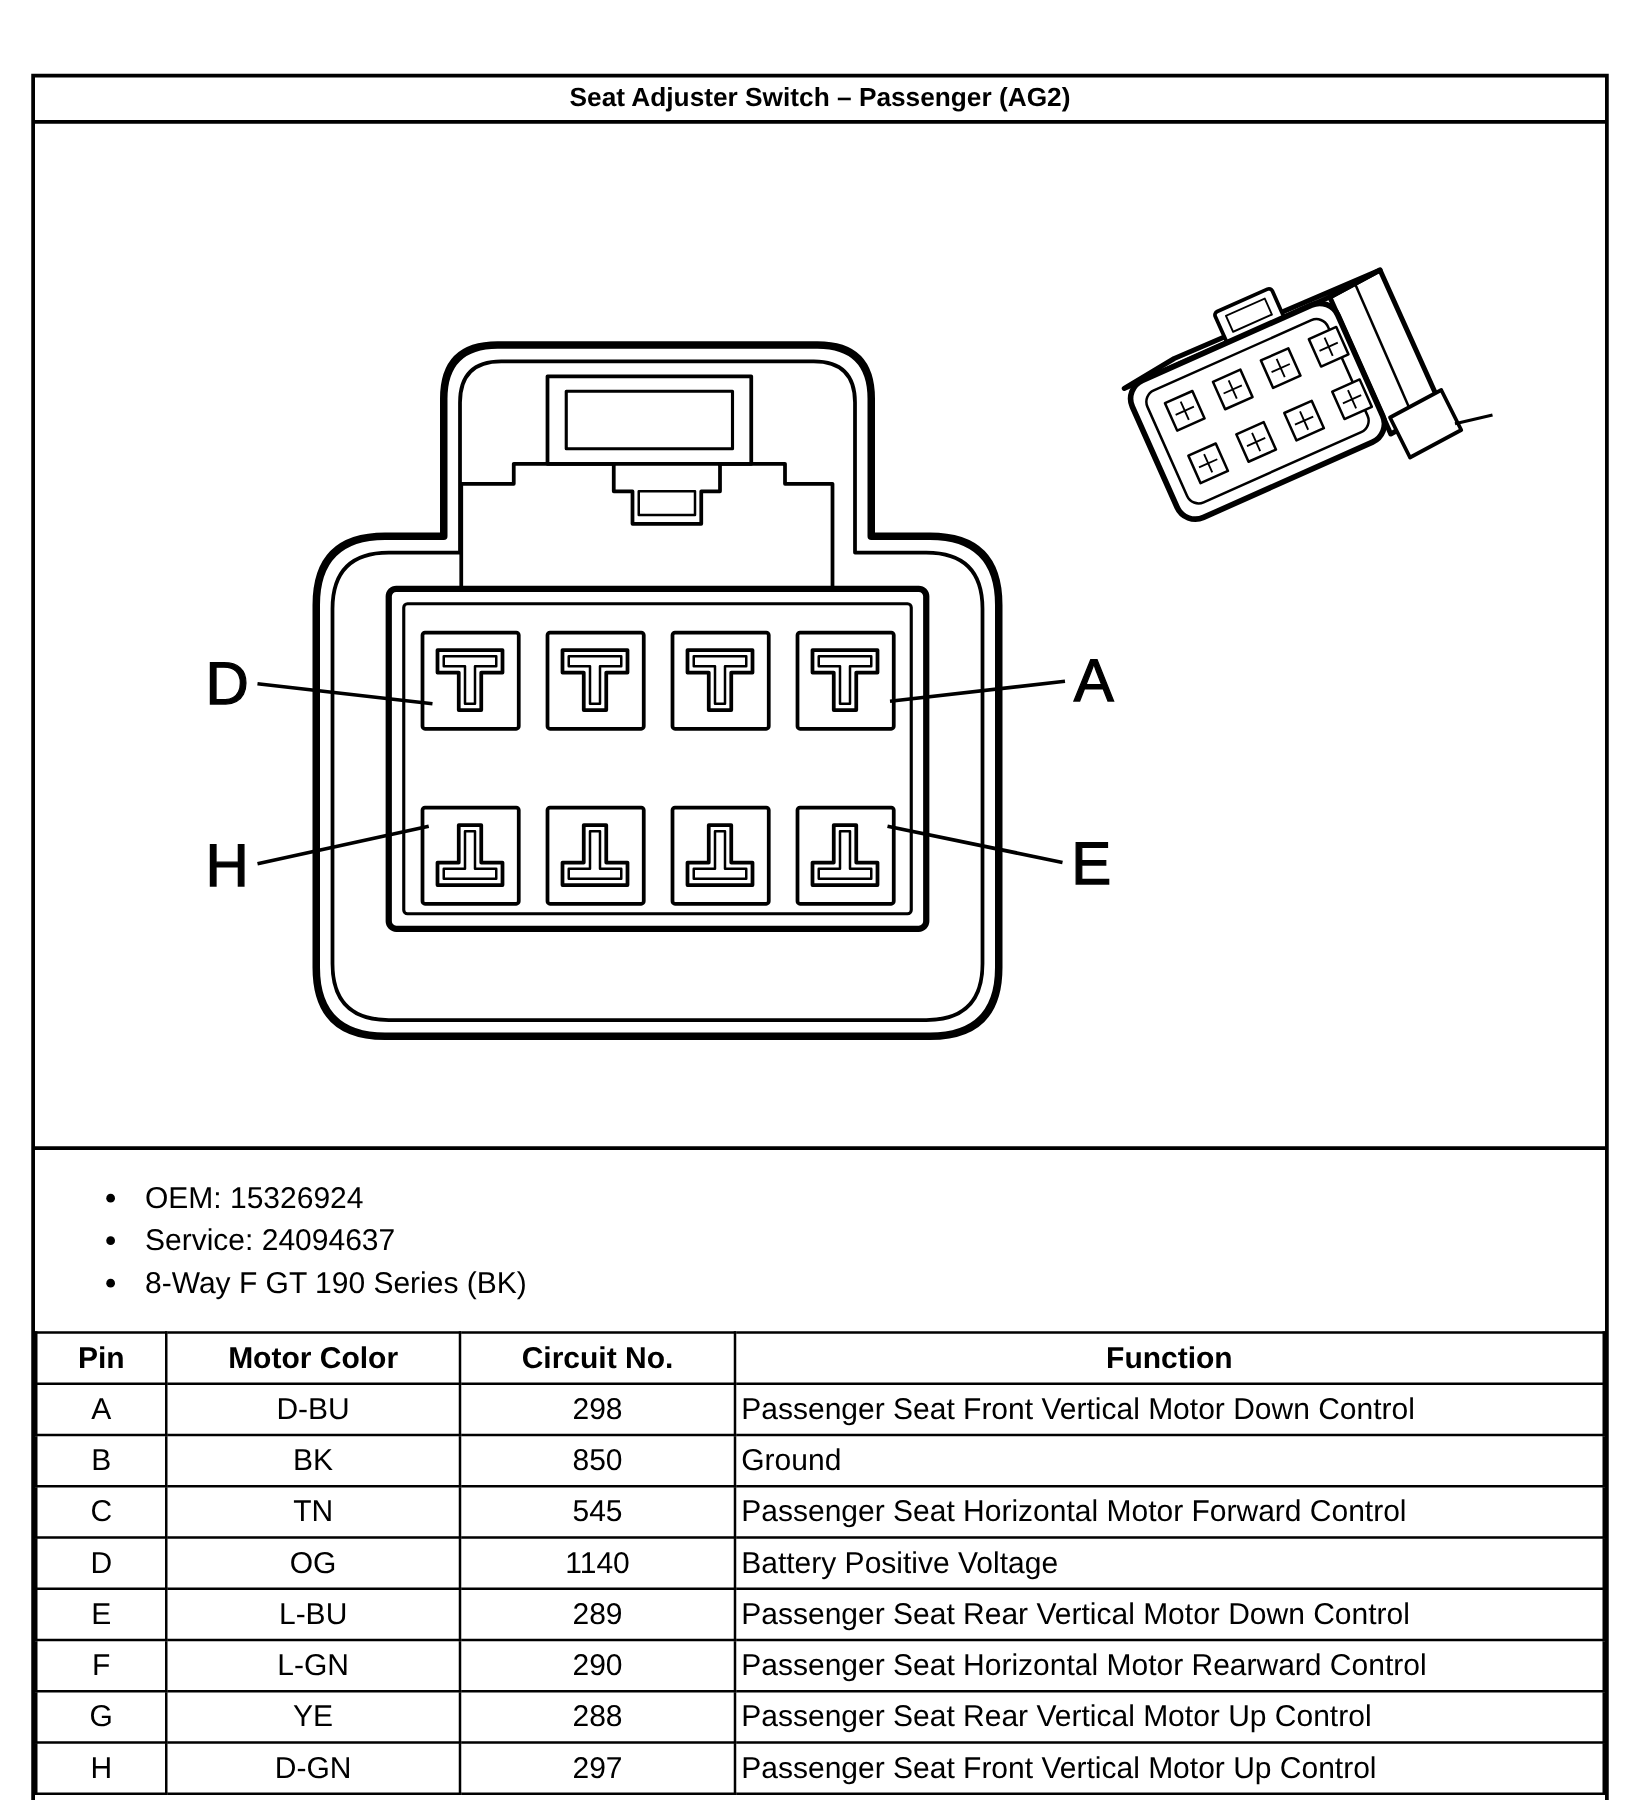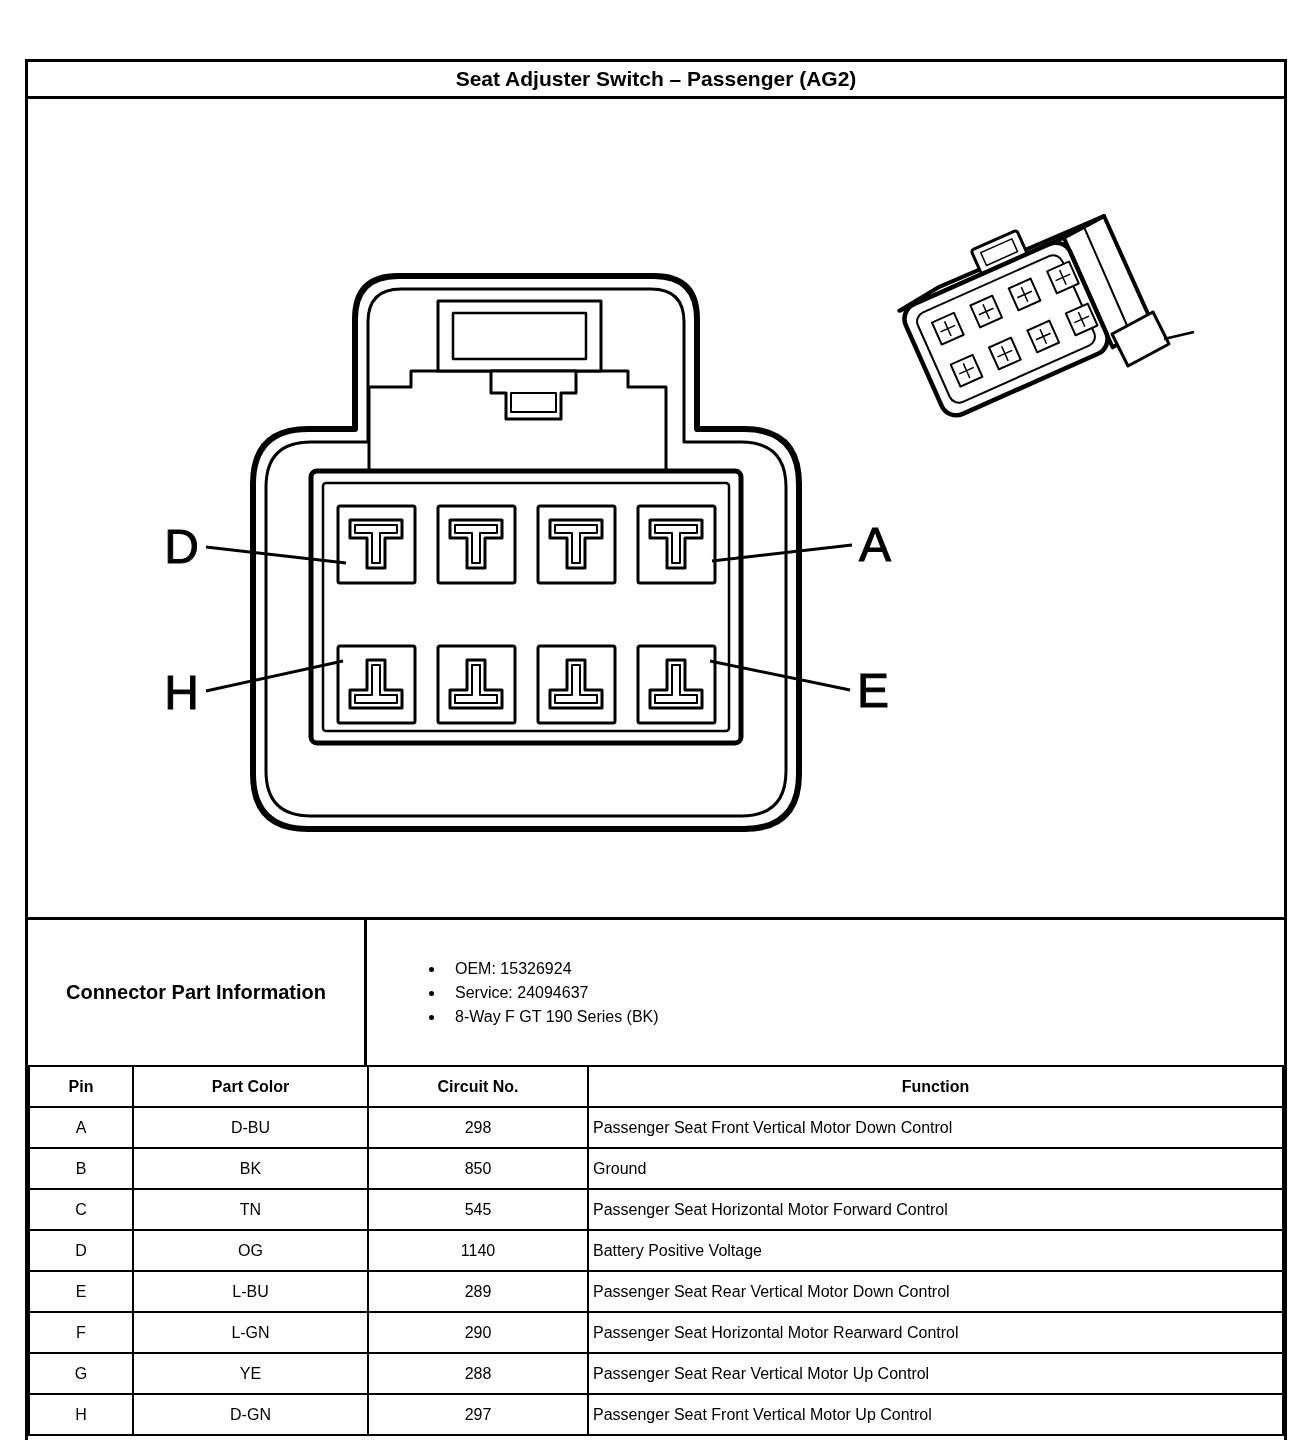--- a/index.html
+++ b/index.html
@@ -53,29 +53,29 @@
     font-size: 20px;
     padding: 0 4px;
   }
   .info-content {
     flex: 1;
     display: flex;
     align-items: center;
   }
   .info-content ul {
     margin-left: 78px;
-    font-size: 16px;
+    font-size: 24px;
     list-style: disc;
   }
   .info-content li { margin: 6px 0; padding-left: 10px; }
   table.pin-table {
     width: 100%;
     border-collapse: collapse;
     table-layout: fixed;
-    font-size: 16px;
+    font-size: 24px;
   }
   table.pin-table th, table.pin-table td {
     border: 2px solid #000;
     height: 41px;
     padding: 2px 4px;
     vertical-align: middle;
     overflow: hidden;
     white-space: nowrap;
   }
   table.pin-table th { font-weight: bold; text-align: center; }
@@ -183,41 +183,40 @@
         <line x1="709" y1="622" x2="849" y2="651" stroke-width="3"></line>
         <text class="svg-letter" x="198" y="524" text-anchor="end">D</text>
         <text class="svg-letter" x="858" y="522" text-anchor="start">A</text>
         <text class="svg-letter" x="198" y="670" text-anchor="end">H</text>
         <text class="svg-letter" x="856" y="668" text-anchor="start">E</text>
       </g>
     </svg>
   </div>
 
   <div class="info-row">
-    <div class="info-label">Connector Part Information</div>
     <div class="info-content">
       <ul>
         <li>OEM: 15326924</li>
         <li>Service: 24094637</li>
         <li>8-Way F GT 190 Series (BK)</li>
       </ul>
     </div>
   </div>
 
   <table class="pin-table">
     <colgroup>
       <col style="width:104px">
       <col style="width:235px">
       <col style="width:220px">
       <col>
     </colgroup>
     <thead>
       <tr>
         <th>Pin</th>
-        <th>Part Color</th>
+        <th>Motor Color</th>
         <th>Circuit No.</th>
         <th>Function</th>
       </tr>
     </thead>
     <tbody>
       <tr>
         <td class="c">A</td>
         <td class="c">D-BU</td>
         <td class="c">298</td>
         <td class="f">Passenger Seat Front Vertical Motor Down Control</td>

